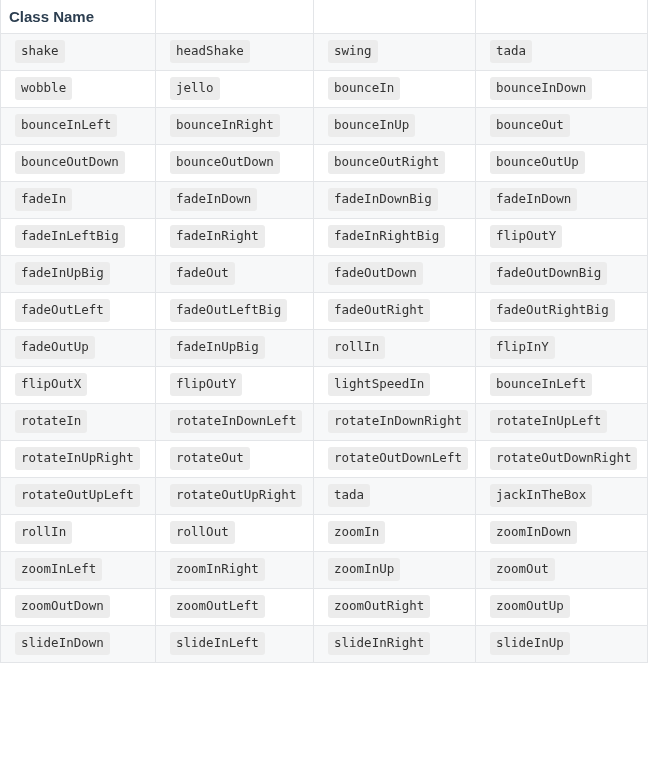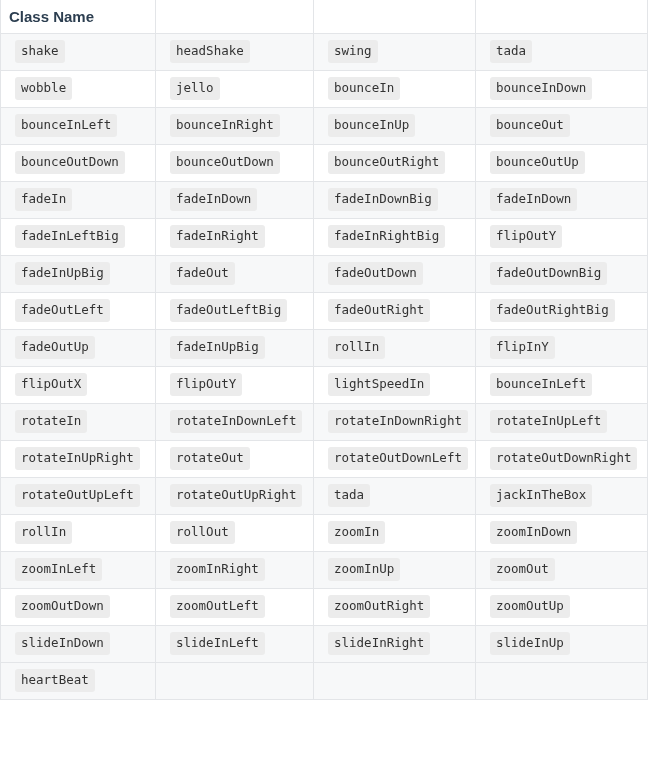--- a/index.html
+++ b/index.html
@@ -194,21 +194,15 @@
           <td><span class="code-chip">zoomOutLeft</span></td>
           <td><span class="code-chip">zoomOutRight</span></td>
           <td><span class="code-chip">zoomOutUp</span></td>
         </tr>
         <tr class="striped">
           <td><span class="code-chip">slideInDown</span></td>
           <td><span class="code-chip">slideInLeft</span></td>
           <td><span class="code-chip">slideInRight</span></td>
           <td><span class="code-chip">slideInUp</span></td>
         </tr>
-        <tr class="striped">
-          <td><span class="code-chip">heartBeat</span></td>
-          <td class="empty-cell"></td>
-          <td class="empty-cell"></td>
-          <td class="empty-cell"></td>
-        </tr>
       </tbody>
   </table>
 </div>
 
 </body></html>

